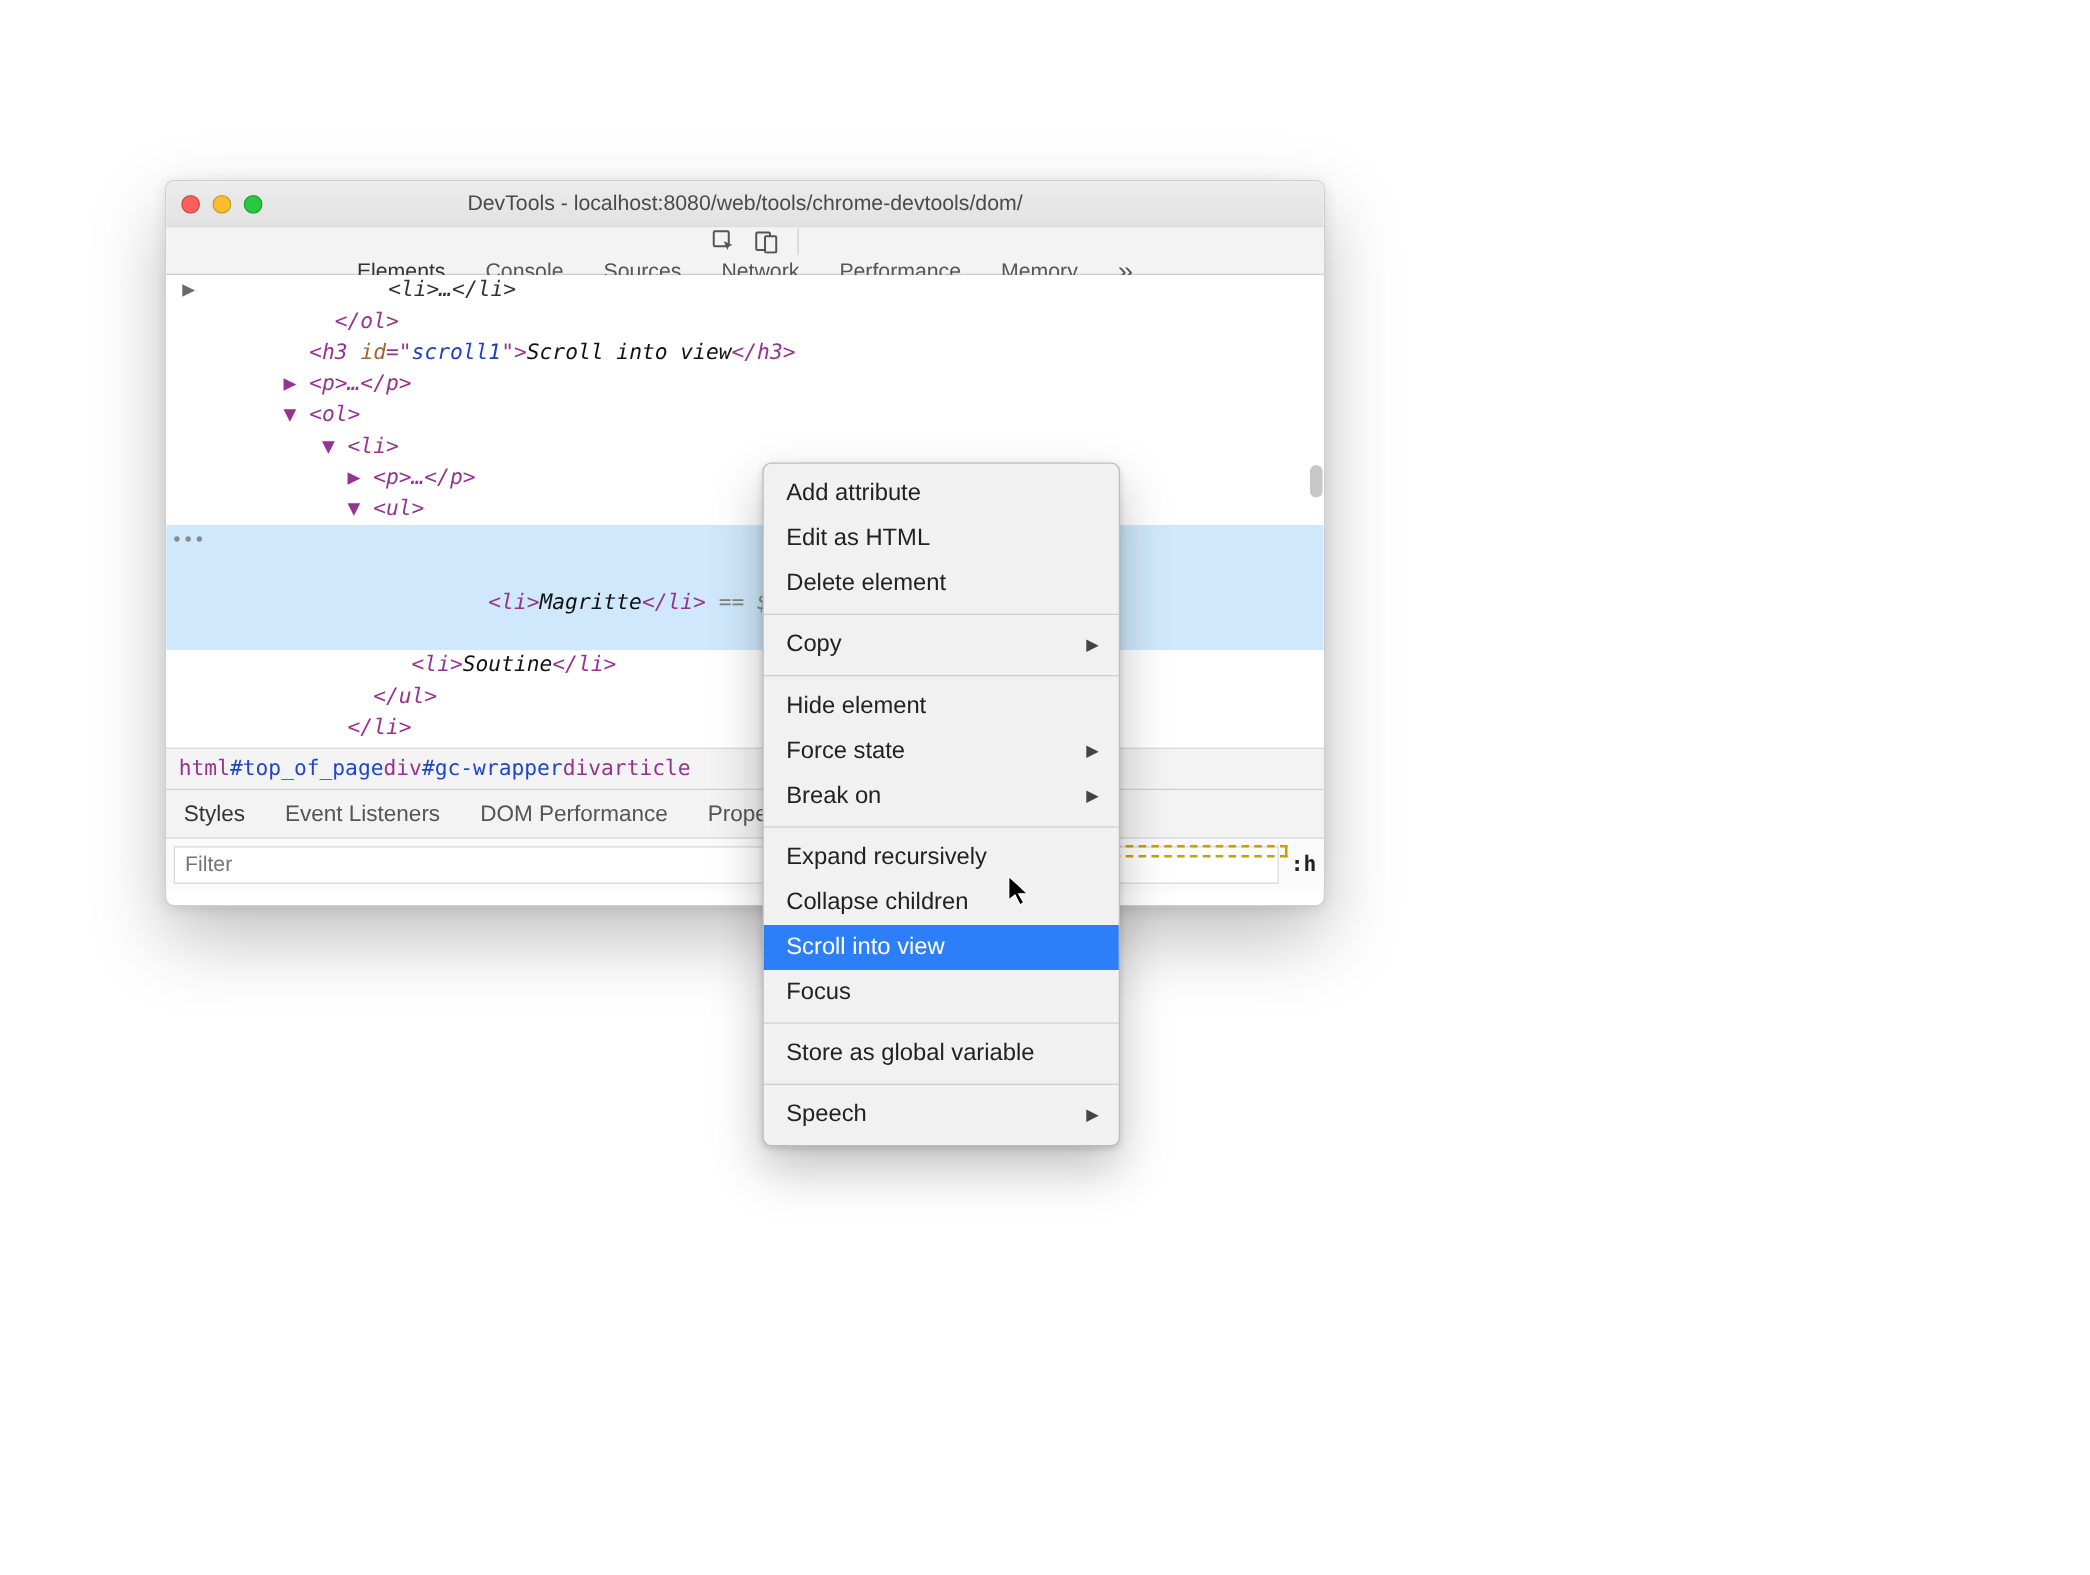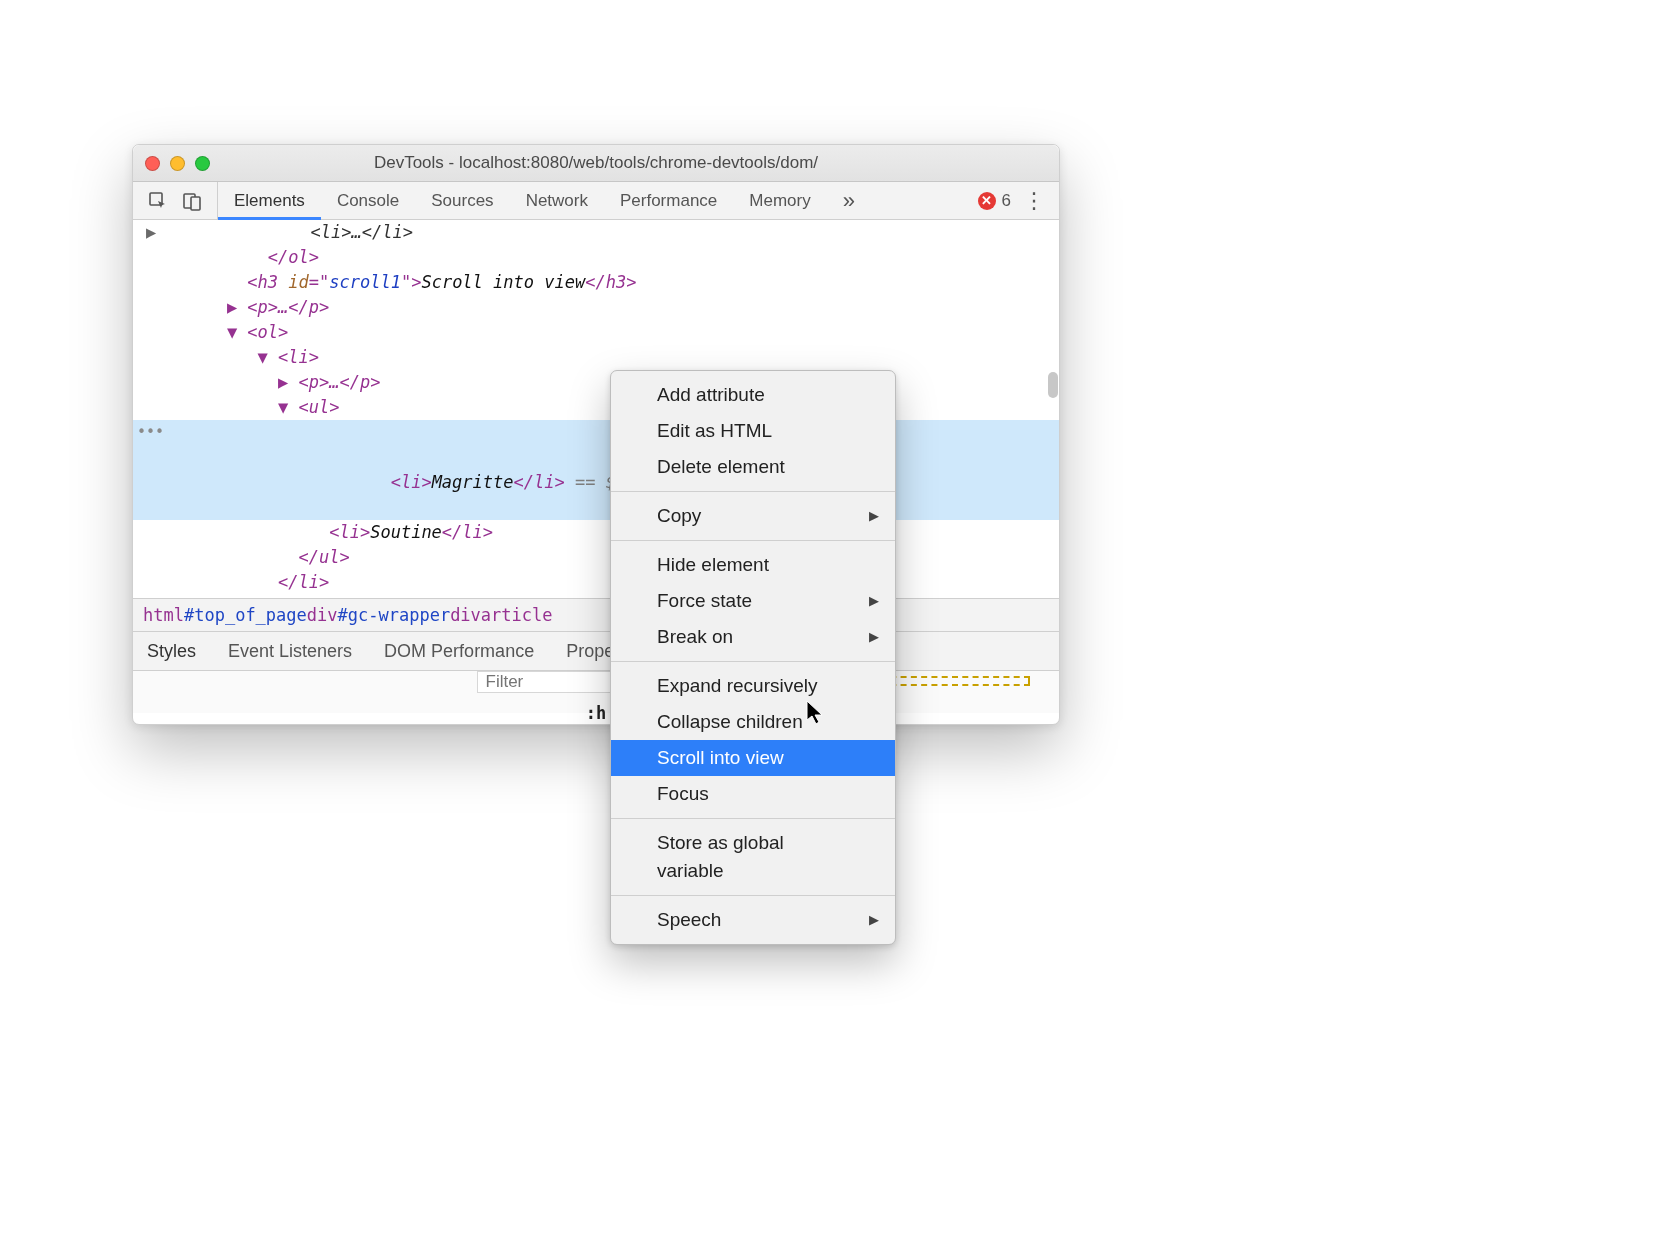--- a/index.html
+++ b/index.html
@@ -45,20 +45,21 @@
   .dot.g { background:#28c940; }
   .title {
     flex:1; text-align:center; font-size:17px; color:#4a4a4a;
   }
   .toolbar {
     height: 38px;
     border-bottom: 1px solid #cfcfcf;
     display:flex; align-items:center;
     background:#f3f3f3;
     position:relative;
+    flex-direction:column;
   }
   .toolbar .left-icons {
     display:flex; align-items:center; gap:12px; padding:0 14px;
     border-right:1px solid #cfcfcf;
     height:100%;
   }
   .ico { width:22px; height:22px; display:inline-flex; align-items:center; justify-content:center; color:#555; }
   .tabs { display:flex; height:100%; align-items:stretch; }
   .tab {
     padding: 0 16px; display:flex; align-items:center;
@@ -123,21 +124,21 @@
 
   .subtabs {
     height: 40px; border-top:1px solid #cfcfcf; border-bottom:1px solid #cfcfcf;
     display:flex; align-items:center; gap:32px; padding:0 14px;
     background:#f3f3f3;
   }
   .subtab { font-size:18px; color:#555; }
 
   .filterrow {
     height: 42px; display:flex; align-items:center; gap:10px;
-    padding:0 6px; background:#fafafa;flex-direction:column;
+    padding:0 6px; background:#fafafa;
   }
   .filterinput {
     flex:1; height:30px; border:1px solid #d7d7d7; background:#fff;
     font-size:17px; color:#888; padding:0 8px;
   }
   .hov { font-family: Menlo, Consolas, monospace; font-size:17px; font-weight:bold; color:#222; }
   .dashed {
     position:absolute; border:2px dashed #c8a000;
     left:880px; top:676px; width:150px; height:10px;
   }
@@ -147,21 +148,21 @@
     position:absolute; left:610px; top:370px; width:286px;
     background:#f1f1f1;
     border:1px solid #bdbdbd;
     border-radius:7px;
     box-shadow:0 18px 40px rgba(0,0,0,.25), 0 2px 6px rgba(0,0,0,.15);
     padding:6px 0;
     z-index:10;
     font-size:19px; color:#222;
   }
   .ctxitem {
-    padding: 4px 46px; line-height:28px; display:flex; align-items:center;
+    padding: 4px 18px; line-height:28px; display:flex; align-items:center;
     position:relative;
   }
   .ctxitem.sub::after {
     content:"▶"; position:absolute; right:16px; font-size:13px; color:#444;
   }
   .ctxitem.hl { background:#2d7ff9; color:#fff; }
   .ctxsep { height:1px; background:#cfcfcf; margin:6px 0; }
 
   .cursor {
     position:absolute; left:806px; top:700px; z-index:20;

